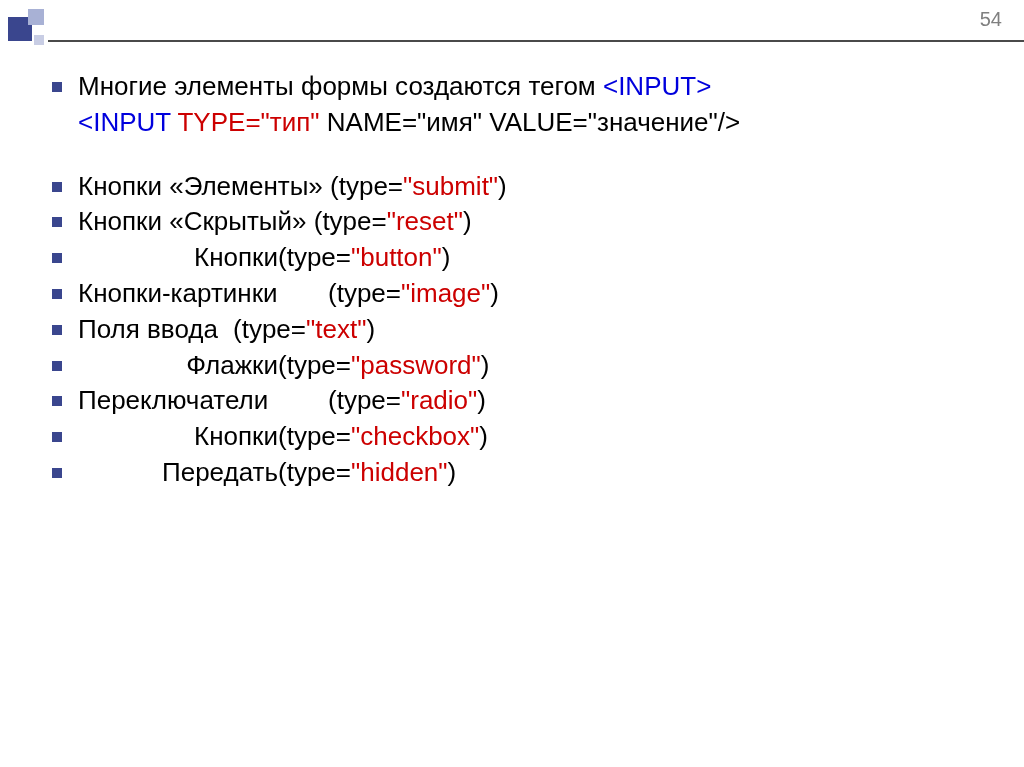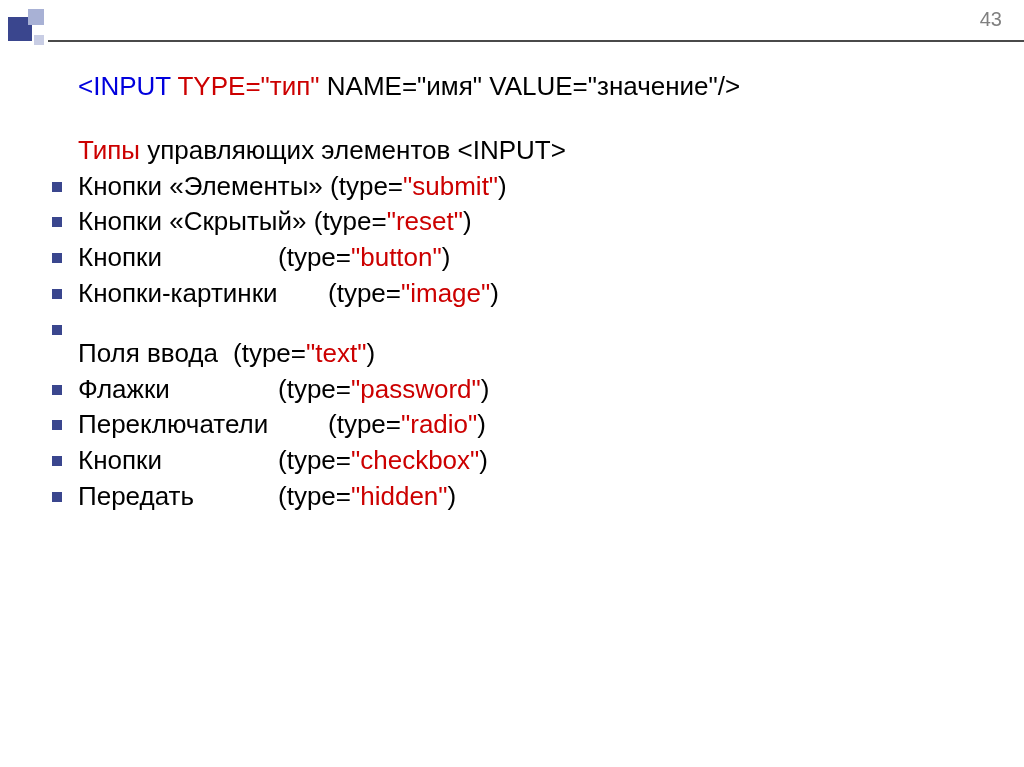--- a/index.html
+++ b/index.html
@@ -86,48 +86,48 @@
     top: 12px;
     width: 10px;
     height: 10px;
     background: #3a468e;
   }
   li.no-bullet::before { display: none; }
   .gap { height: 28px; }
   .blue { color: #0000dd; }
   .red { color: #cc0000; }
   .black { color: #000; }
-  .tab1 { display: inline-block; width: 200px; }
+  .tab1 { display: inline-block; width: 200px; text-align: right; }
   .tab2 { display: inline-block; width: 250px; }
-  .tab3 { display: inline-block; width: 155px; margin-top: 24px; }
+  .tab3 { display: inline-block; width: 155px; }
 </style>
 </head>
 <body>
 
 <div class="decor">
   <div class="sq-big"></div>
   <div class="sq-med"></div>
   <div class="sq-sm"></div>
 </div>
 <div class="hr-line"></div>
 
-<div class="page-number">43</div>
+<div class="page-number">54</div>
 
 <div class="content">
 
   <ul>
+    <li>
+      <span>Многие элементы формы создаются тегом </span><span class="blue">&lt;INPUT&gt;</span>
+    </li>
     <li class="no-bullet">
       <span class="blue">&lt;INPUT </span><span class="red">TYPE="</span><span class="red">тип</span><span class="red">"  </span><span class="black">NAME="имя" VALUE="значение"/&gt;</span>
     </li>
 
     <div class="gap"></div>
 
-    <li class="no-bullet">
-      <span class="red">Типы</span><span> управляющих элементов &lt;INPUT&gt;</span>
-    </li>
 
     <li>
       <span>Кнопки «Элементы» </span><span>(type=</span><span class="red">"submit"</span><span>)</span>
     </li>
     <li>
       <span>Кнопки «Скрытый» </span><span>(type=</span><span class="red">"reset"</span><span>)</span>
     </li>
     <li>
       <span class="tab1">Кнопки</span><span>(type=</span><span class="red">"button"</span><span>)</span>
     </li>

